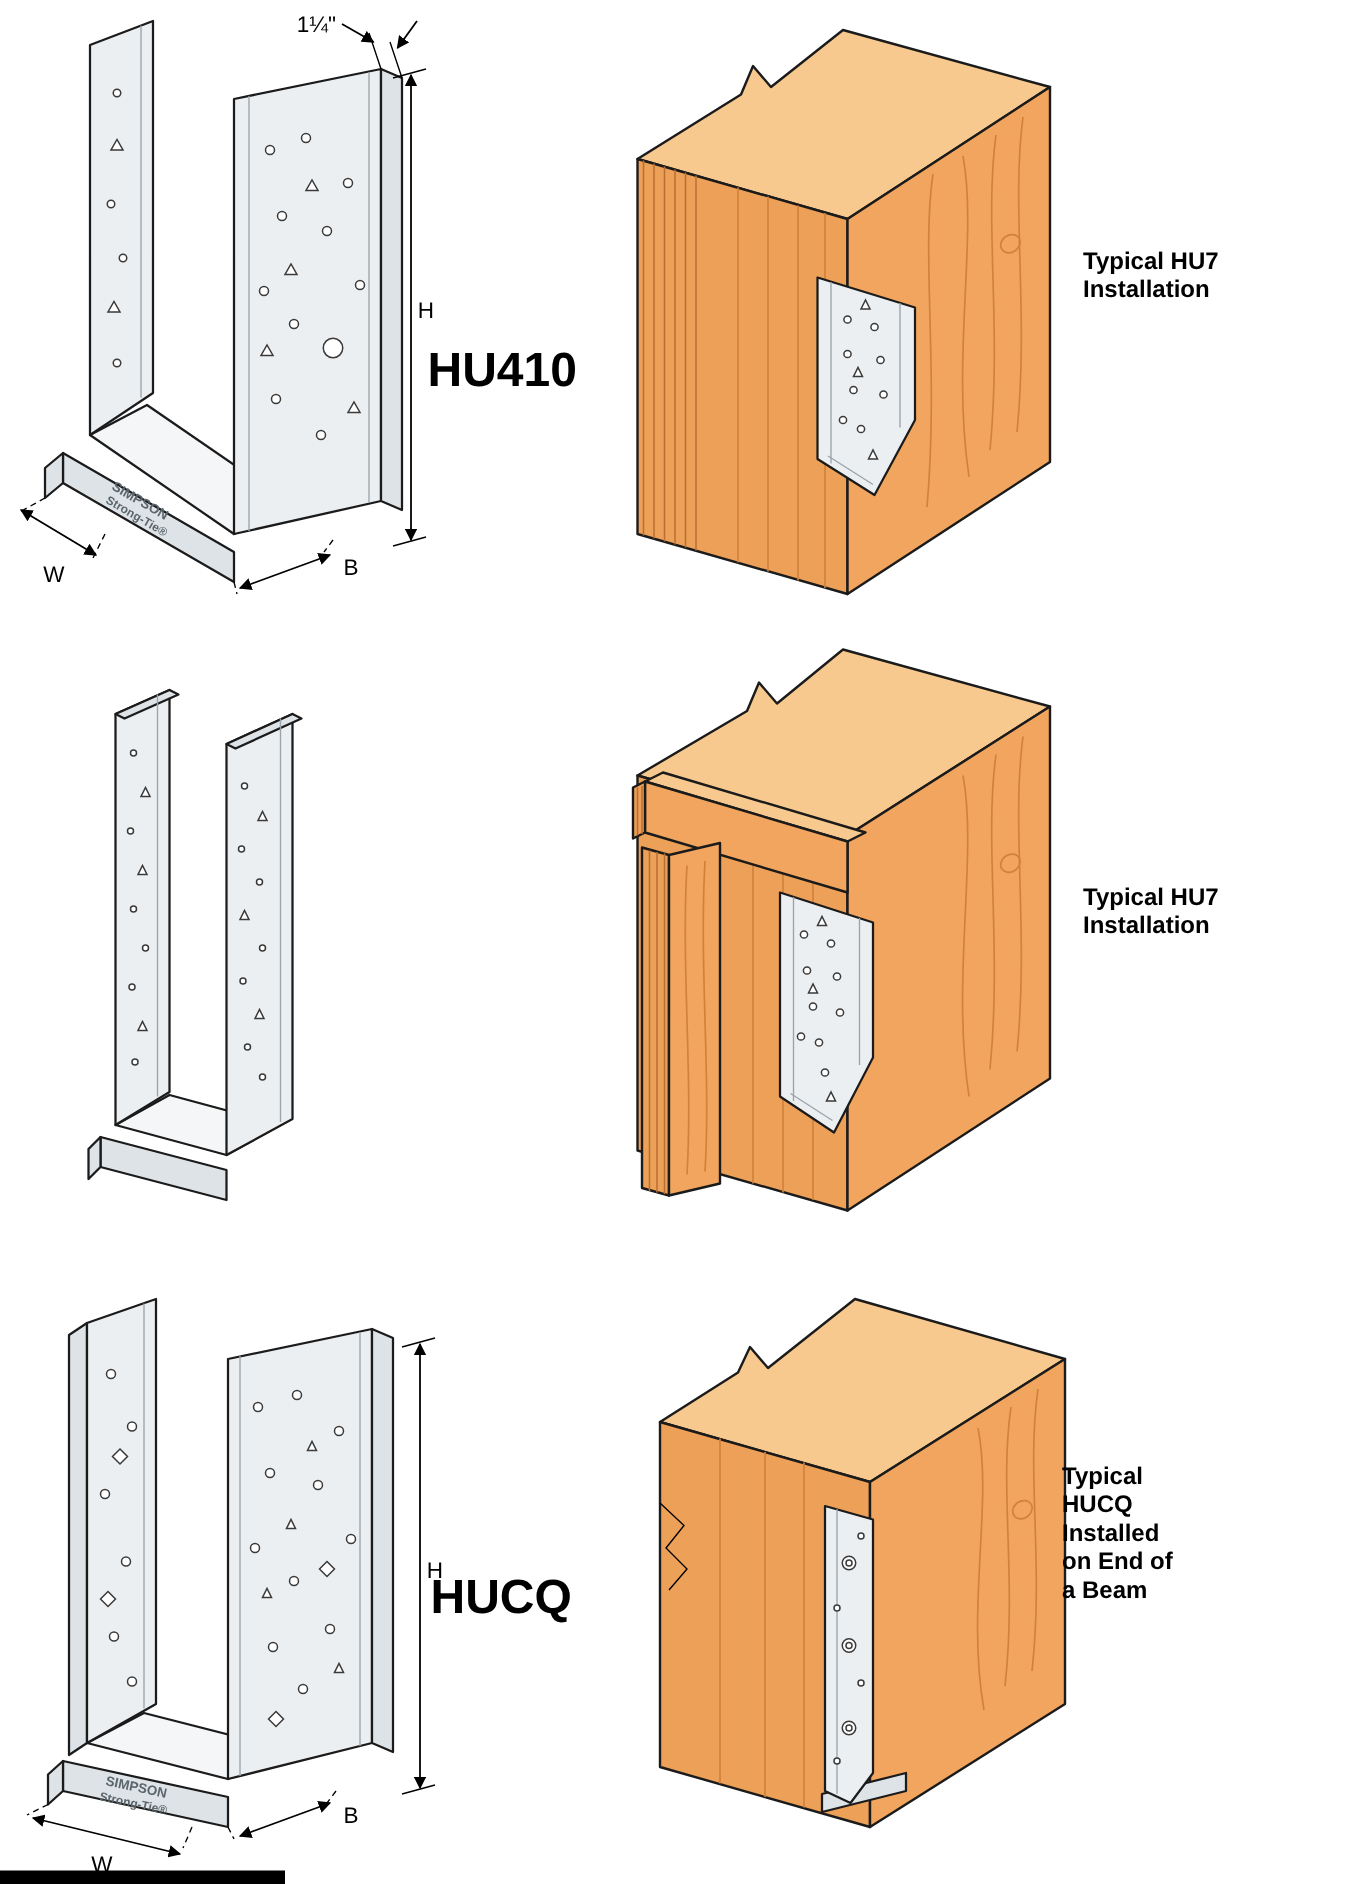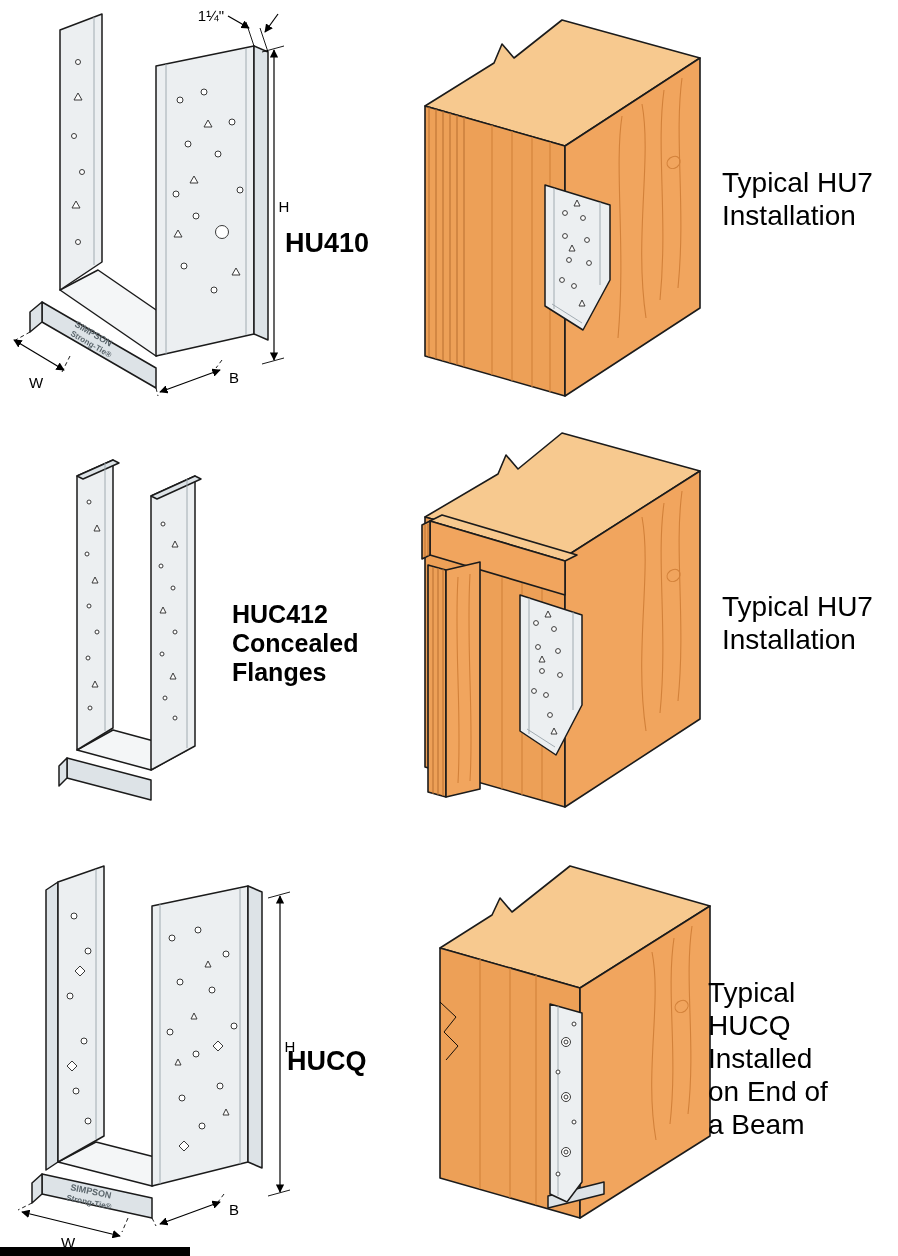--- a/index.html
+++ b/index.html
@@ -1,20 +1,20 @@
 <!DOCTYPE html>
 <html><head>
 <meta charset="utf-8">
 <style>
   html,body{margin:0;padding:0;background:#fff;}
   body{width:898px;height:1256px;position:relative;font-family:"Liberation Sans",sans-serif;color:#000;}
   .stage{position:absolute;left:0;top:0;width:898px;height:1256px;background:#fff;overflow:hidden;}
   .fig{position:absolute;}
-  .product-label{position:absolute;font-weight:700;font-size:27px;line-height:1.15;white-space:pre-line;}
-  .caption{position:absolute;font-weight:400;font-size:28px;line-height:1.18;white-space:pre-line;}
+  .product-label{position:absolute;font-weight:700;font-size:32px;line-height:1.15;white-space:pre-line;}
+  .caption{position:absolute;font-weight:700;font-size:16px;line-height:1.18;white-space:pre-line;}
   .page-edge-bar{position:absolute;left:0;top:1247px;width:190px;height:9px;background:#000;}
   
   .steel{fill:#ECEFF1;stroke:#1b1b1b;stroke-width:1.5;stroke-linejoin:round}
   .steel2{fill:#DDE3E7;stroke:#1b1b1b;stroke-width:1.5;stroke-linejoin:round}
   .steel3{fill:#F4F6F7;stroke:#1b1b1b;stroke-width:1.5;stroke-linejoin:round}
   .hole{fill:#fff;stroke:#3a3a3a;stroke-width:1}
   .bend{stroke:#9aa4aa;stroke-width:.9;fill:none}
   .wood{fill:#F1A55E;stroke:#1b1b1b;stroke-width:1.6;stroke-linejoin:round}
   .woodtop{fill:#F7C98F;stroke:#1b1b1b;stroke-width:1.6;stroke-linejoin:round}
   .woodside{fill:#EDA057;stroke:#1b1b1b;stroke-width:1.6;stroke-linejoin:round}
@@ -211,23 +211,20 @@
         <polygon class="hole" points="105,173 111,173 108,167"></polygon>
         <circle class="hole" cx="120" cy="192" r="2"></circle>
         <circle class="hole" cx="107" cy="214" r="2"></circle>
         <polygon class="hole" points="115,239 121,239 118,233"></polygon>
         <circle class="hole" cx="110" cy="258" r="2"></circle>
         <circle class="hole" cx="120" cy="278" r="2"></circle>
       </g>
     </g>
   </svg>
 
-  <div class="product-label" style="left:232px;top:600px;font-size:25px">HUC412
-Concealed
-Flanges</div>
 
   <svg class="fig" style="left:402px;top:425px" width="320" height="390" viewBox="0 0 320 390">
     <g>
       <polygon class="woodtop" points="23,92 96,49 104,30 116,44 160,8 298,46 163,132"></polygon>
       <g>
         <polygon class="woodside" points="23,92 163,132 163,382 23,342"></polygon>
         <line class="grain" x1="100" y1="114" x2="100" y2="364"></line>
         <line class="grain" x1="120" y1="120" x2="120" y2="370"></line>
         <line class="grain" x1="140" y1="125" x2="140" y2="375"></line>
       </g>

